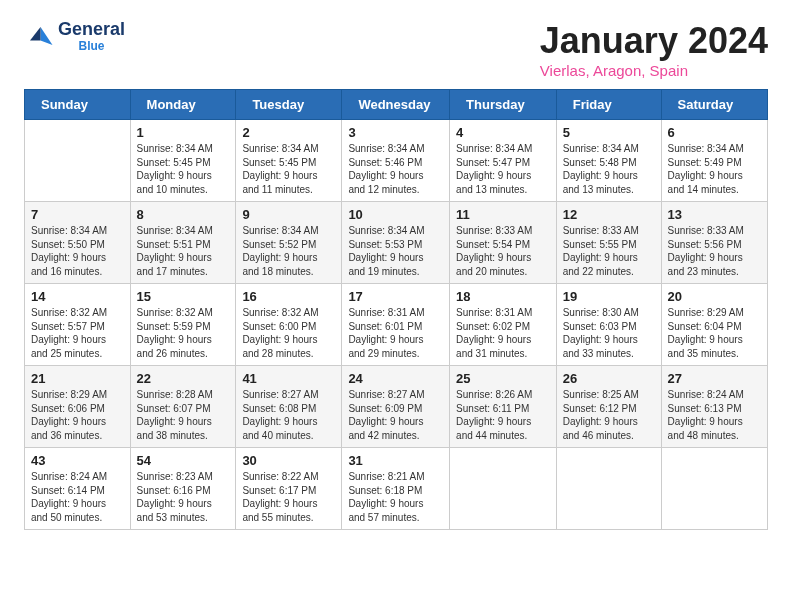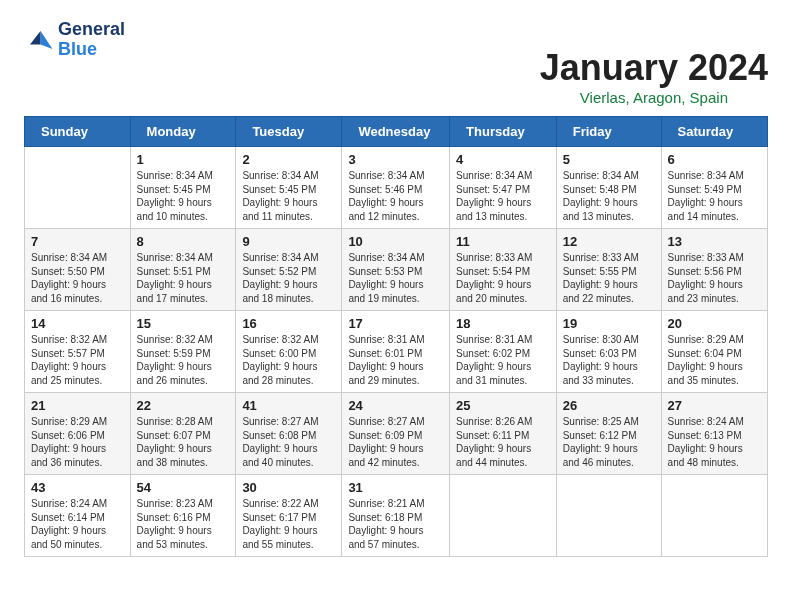--- a/index.html
+++ b/index.html
@@ -28,40 +28,40 @@
       display: flex;
       flex-direction: column;
       line-height: 1.1;
     }
     .logo-general {
       font-size: 18px;
       font-weight: bold;
       color: #1a3a6b;
     }
     .logo-blue {
-      font-size: 18px;
+      font-size: 12px;
       font-weight: bold;
       color: #2980d9;
+      text-align: center;
     }
     .logo-icon {
       width: 30px;
       height: 30px;
     }
     .title-section {
-      text-align: center;
-      margin-top: 27px;
+      text-align: left;
     }
     .month-title {
       font-size: 36px;
       font-weight: bold;
       color: #222;
     }
     .subtitle {
       font-size: 15px;
-      color: #15803d;
+      color: #ec4899;
     }
     .calendar {
       width: 100%;
       border-collapse: collapse;
       border: 1px solid #ccc;
     }
     .calendar th {
       background-color: #2a6db5;
       color: #fff;
       font-size: 13px;

